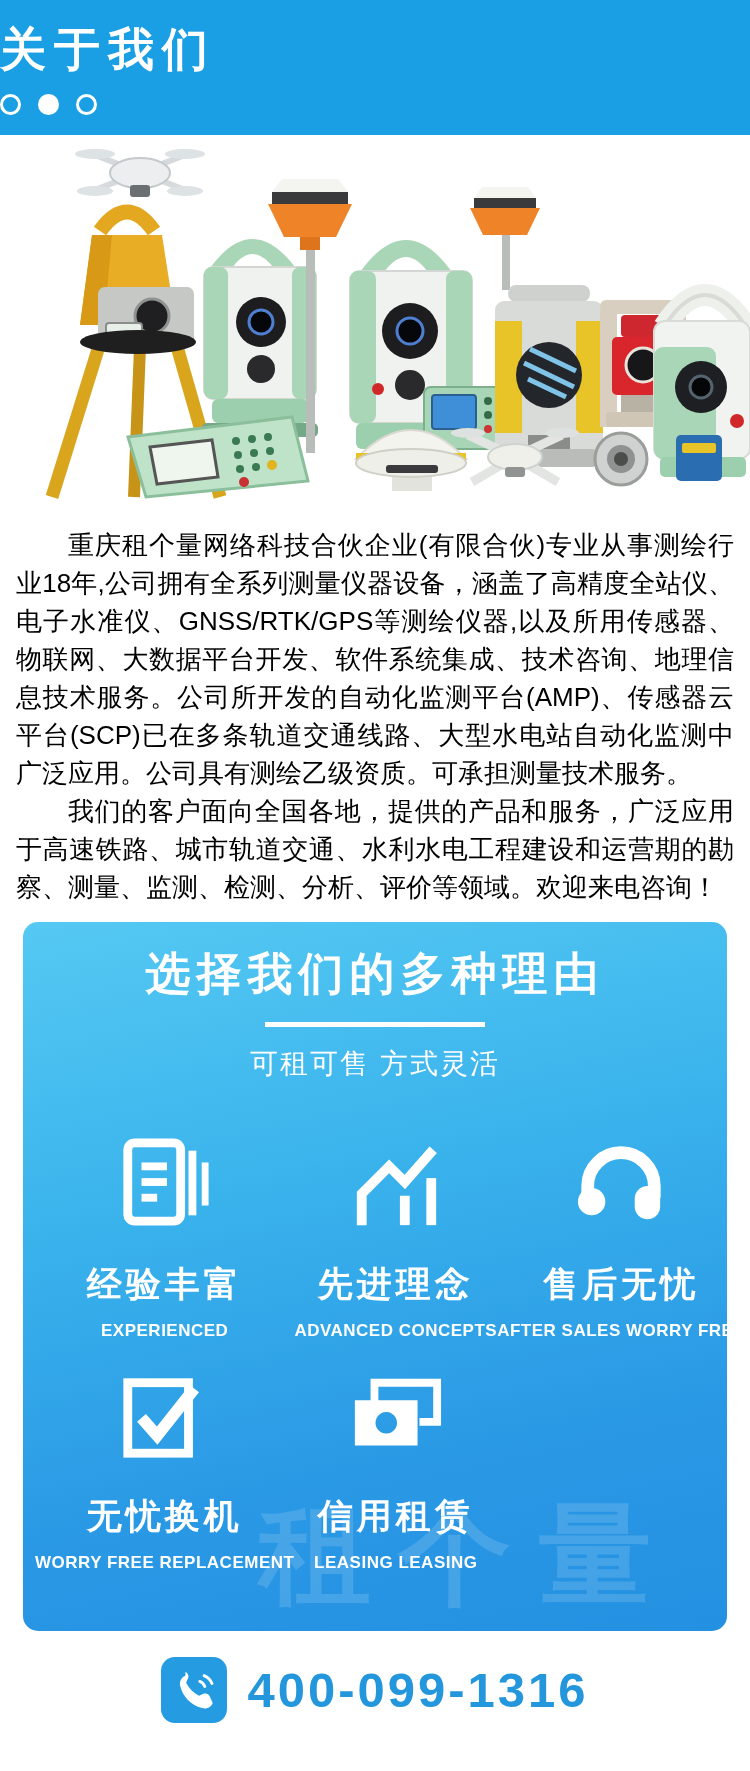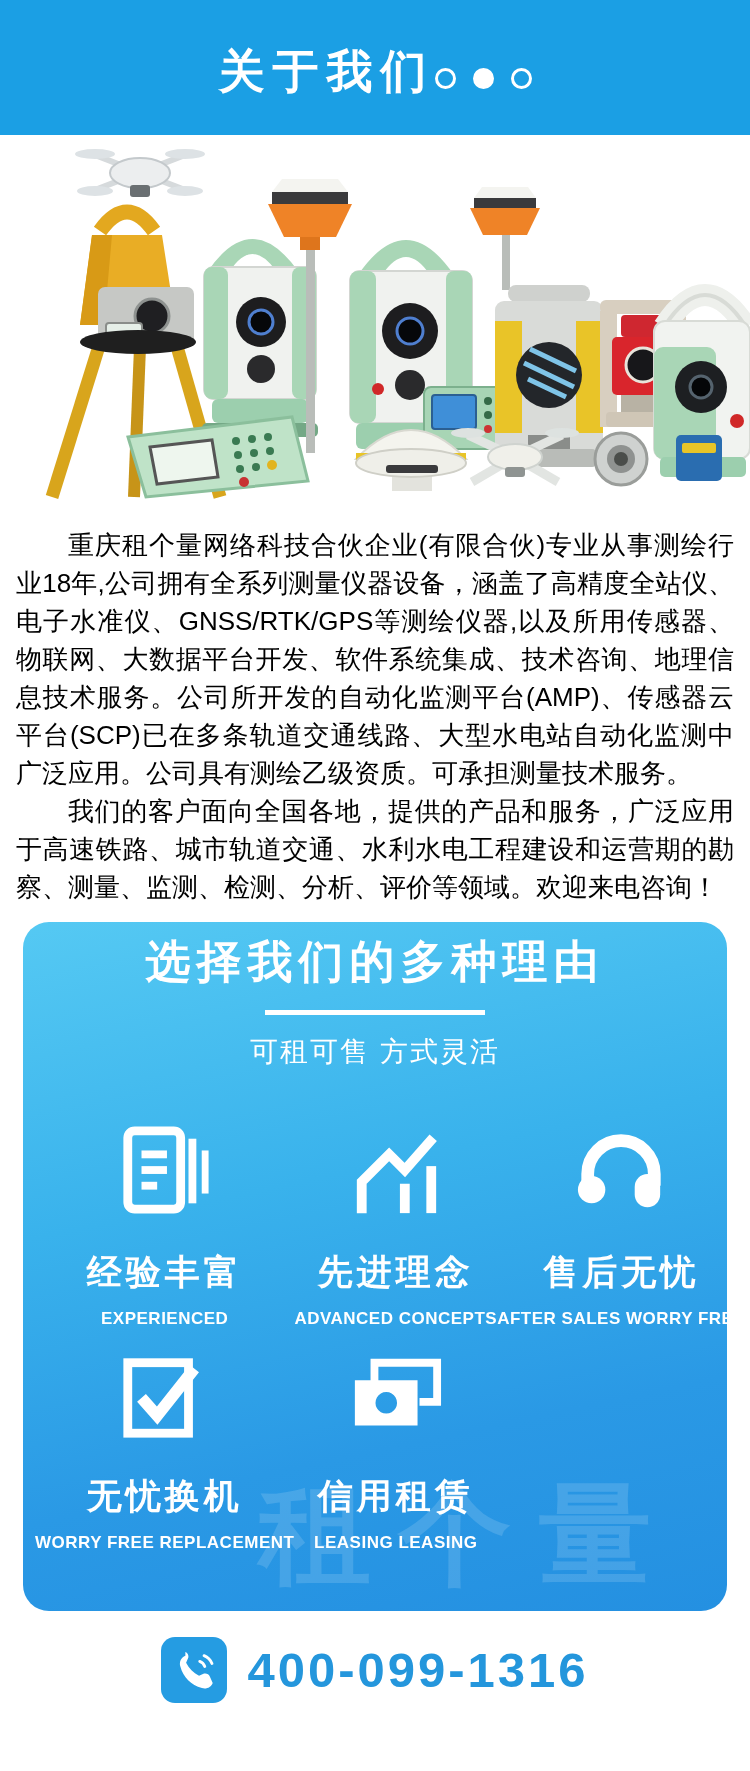--- a/index.html
+++ b/index.html
@@ -1,40 +1,40 @@
 <!DOCTYPE html>
 <html><head>
 <meta charset="utf-8">
 <style>
   html,body{margin:0;padding:0;background:#ffffff;}
   body{font-family:"Liberation Sans","DejaVu Sans",sans-serif;}
   .page{position:relative;width:750px;height:1771px;margin:0 auto;background:#ffffff;overflow:hidden;}
 
   
-  .hd{height:135px;background:#1b9fe4;display:flex;flex-direction:row;align-items:center;justify-content:center;}
+  .hd{height:135px;background:#1b9fe4;display:flex;flex-direction:column;align-items:flex-start;justify-content:center;}
   .hd-title{color:#ffffff;font-size:46px;font-weight:bold;letter-spacing:8px;line-height:1;margin-top:6px;}
   .dots{display:flex;gap:17px;margin-top:22px;}
   .dot{width:21px;height:21px;border-radius:50%;border:3px solid #ffffff;box-sizing:border-box;background:transparent;}
   .dot.active{background:#ffffff;}
 
   
   .hero{display:block;width:750px;height:365px;background:#ffffff;}
 
   
   .about{padding:26px 16px 0;color:#000000;font-size:26px;line-height:38px;text-align:justify;}
   .about p{margin:0;text-indent:2em;}
 
   
-  .card{position:relative;margin:16px 23px 16px;border-radius:26px;overflow:hidden;
+  .card{position:relative;margin:16px 23px 16px;border-radius:15px;overflow:hidden;
         background:linear-gradient(168deg,#55c9f3 0%,#39b2ec 38%,#2a99e5 72%,#2490e1 100%);
-        text-align:center;color:#ffffff;padding:14px 12px 58px;}
+        text-align:center;color:#ffffff;padding:26px 12px 58px;}
   .card-title{font-size:45px;font-weight:bold;letter-spacing:6px;line-height:1.15;}
   .card-divider{width:220px;height:5px;background:#ffffff;margin:22px auto 18px;}
   .card-sub{font-size:28px;letter-spacing:2px;}
-  .grid{display:grid;grid-template-columns:1fr 1.18fr 1fr;row-gap:20px;margin-top:54px;position:relative;z-index:2;}
+  .grid{display:grid;grid-template-columns:1fr 1.18fr 1fr;row-gap:28px;margin-top:54px;position:relative;z-index:2;}
   .item{display:flex;flex-direction:column;align-items:center;}
   .item svg{width:94px;height:94px;}
   .item .zh{font-size:35px;font-weight:bold;letter-spacing:4px;margin-top:26px;}
   .item .en{font-size:17px;font-weight:bold;letter-spacing:0.5px;margin-top:13px;white-space:nowrap;}
   .watermark{position:absolute;right:48px;bottom:0;font-size:112px;font-weight:bold;
              letter-spacing:28px;color:rgba(255,255,255,0.14);z-index:1;white-space:nowrap;}
 
   
   .contact{display:flex;align-items:center;justify-content:center;gap:20px;margin-top:26px;}
   .phone-badge{width:66px;height:66px;border-radius:14px;background:#259ce2;display:flex;align-items:center;justify-content:center;}

